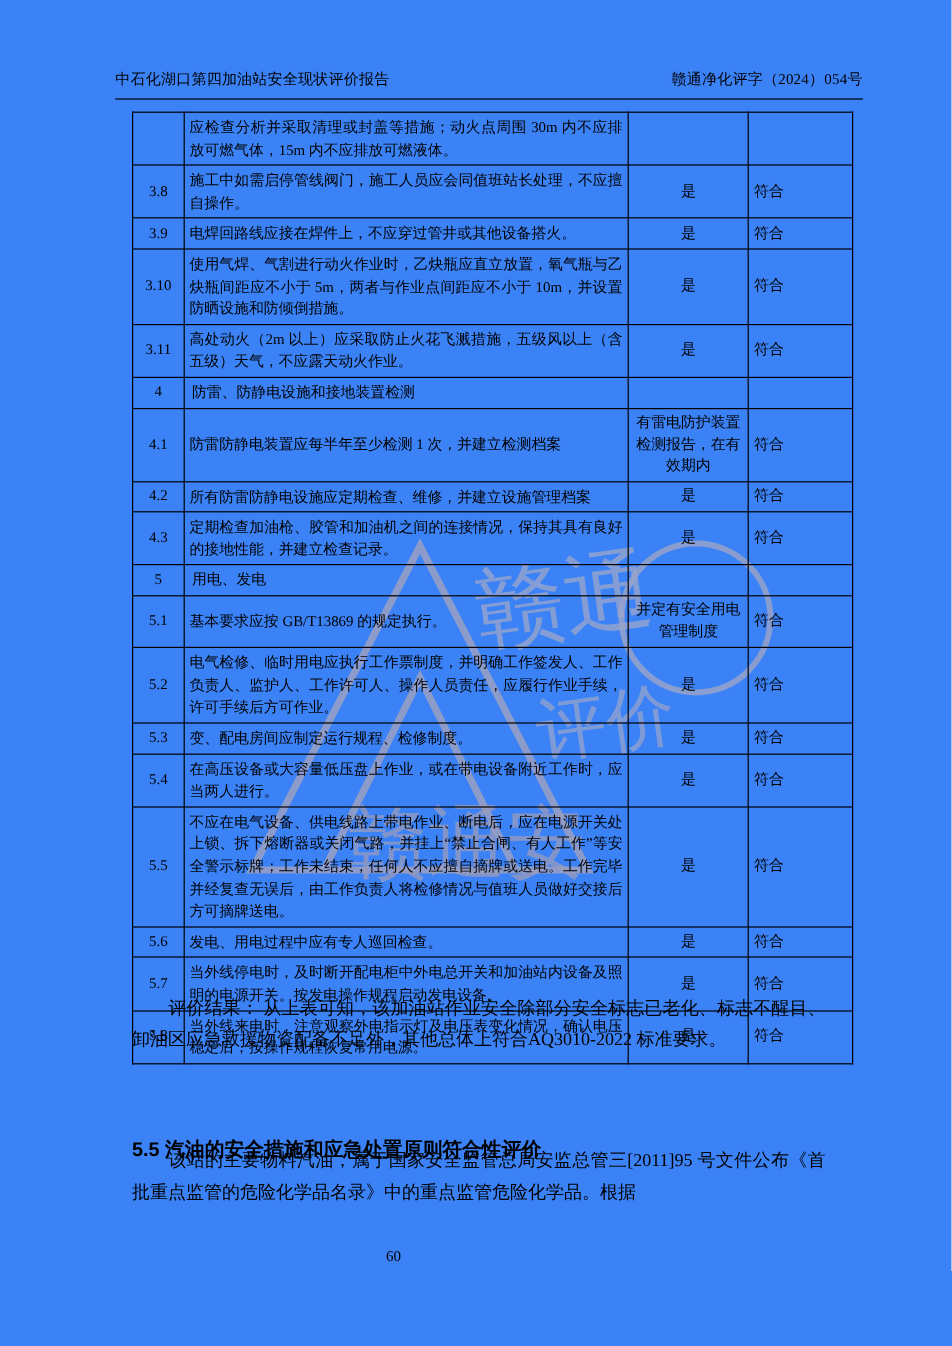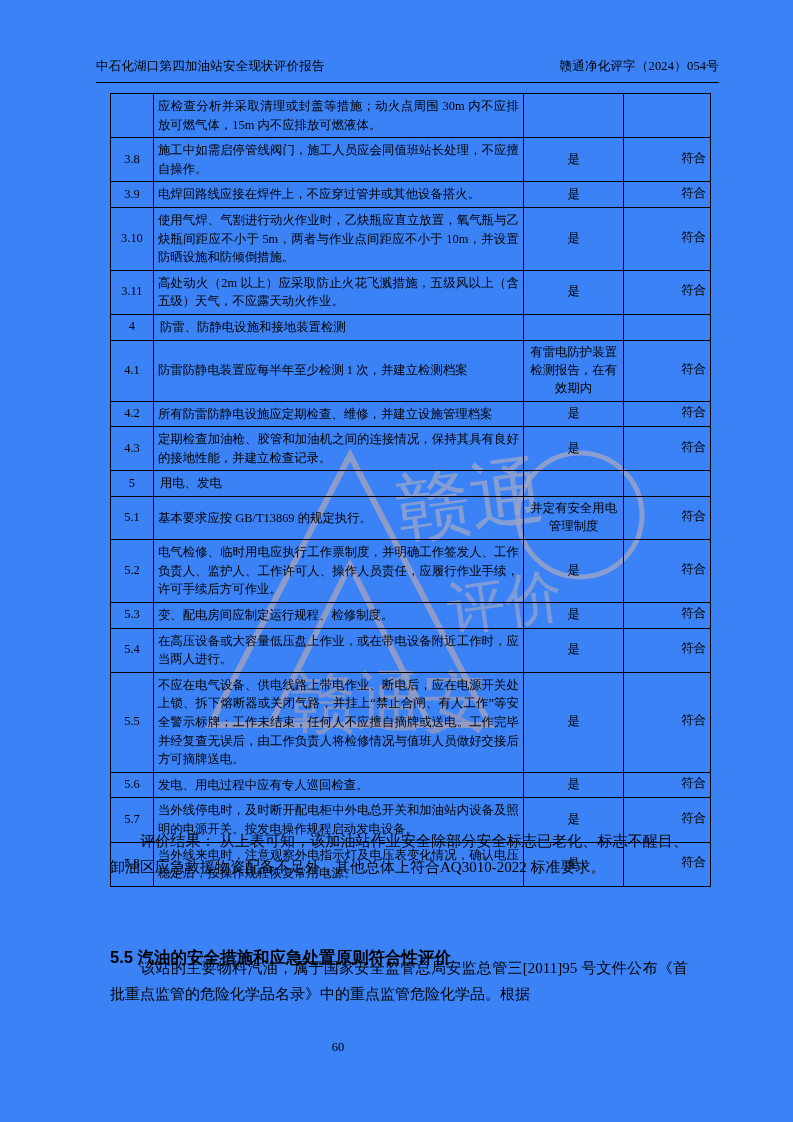--- a/index.html
+++ b/index.html
@@ -73,22 +73,21 @@
     width: 361px;
     text-align: justify;
     line-height: 1.5;
   }
   td.chk {
     width: 92px;
     text-align: center;
   }
   td.res {
     width: 78px;
-    text-align: right;
-    font-family: Liberation Mono, monospace;
+    text-align: left;
   }
   tr.section td.sec-num {
     text-align: center;
   }
   tr.section td.sec-title {
     text-align: left;
     padding-left: 6px;
   }
   .cont td.desc { line-height: 1.5; }
   
@@ -113,21 +112,20 @@
   }
   .para.p2 { top: 955px; }
   .indent { display: inline-block; width: 2em; }
   .pagenum {
     position: absolute;
     top: 1040px;
     left: 0;
     width: 656px;
     text-align: center;
     font-size: 12.5px;
-    margin-left: 10px;
   }
 </style>
 </head>
 <body>
 
 <div class="page">
 
   <div class="header">
     <div>中石化湖口第四加油站安全现状评价报告</div>
     <div>赣通净化评字（2024）054号</div>

